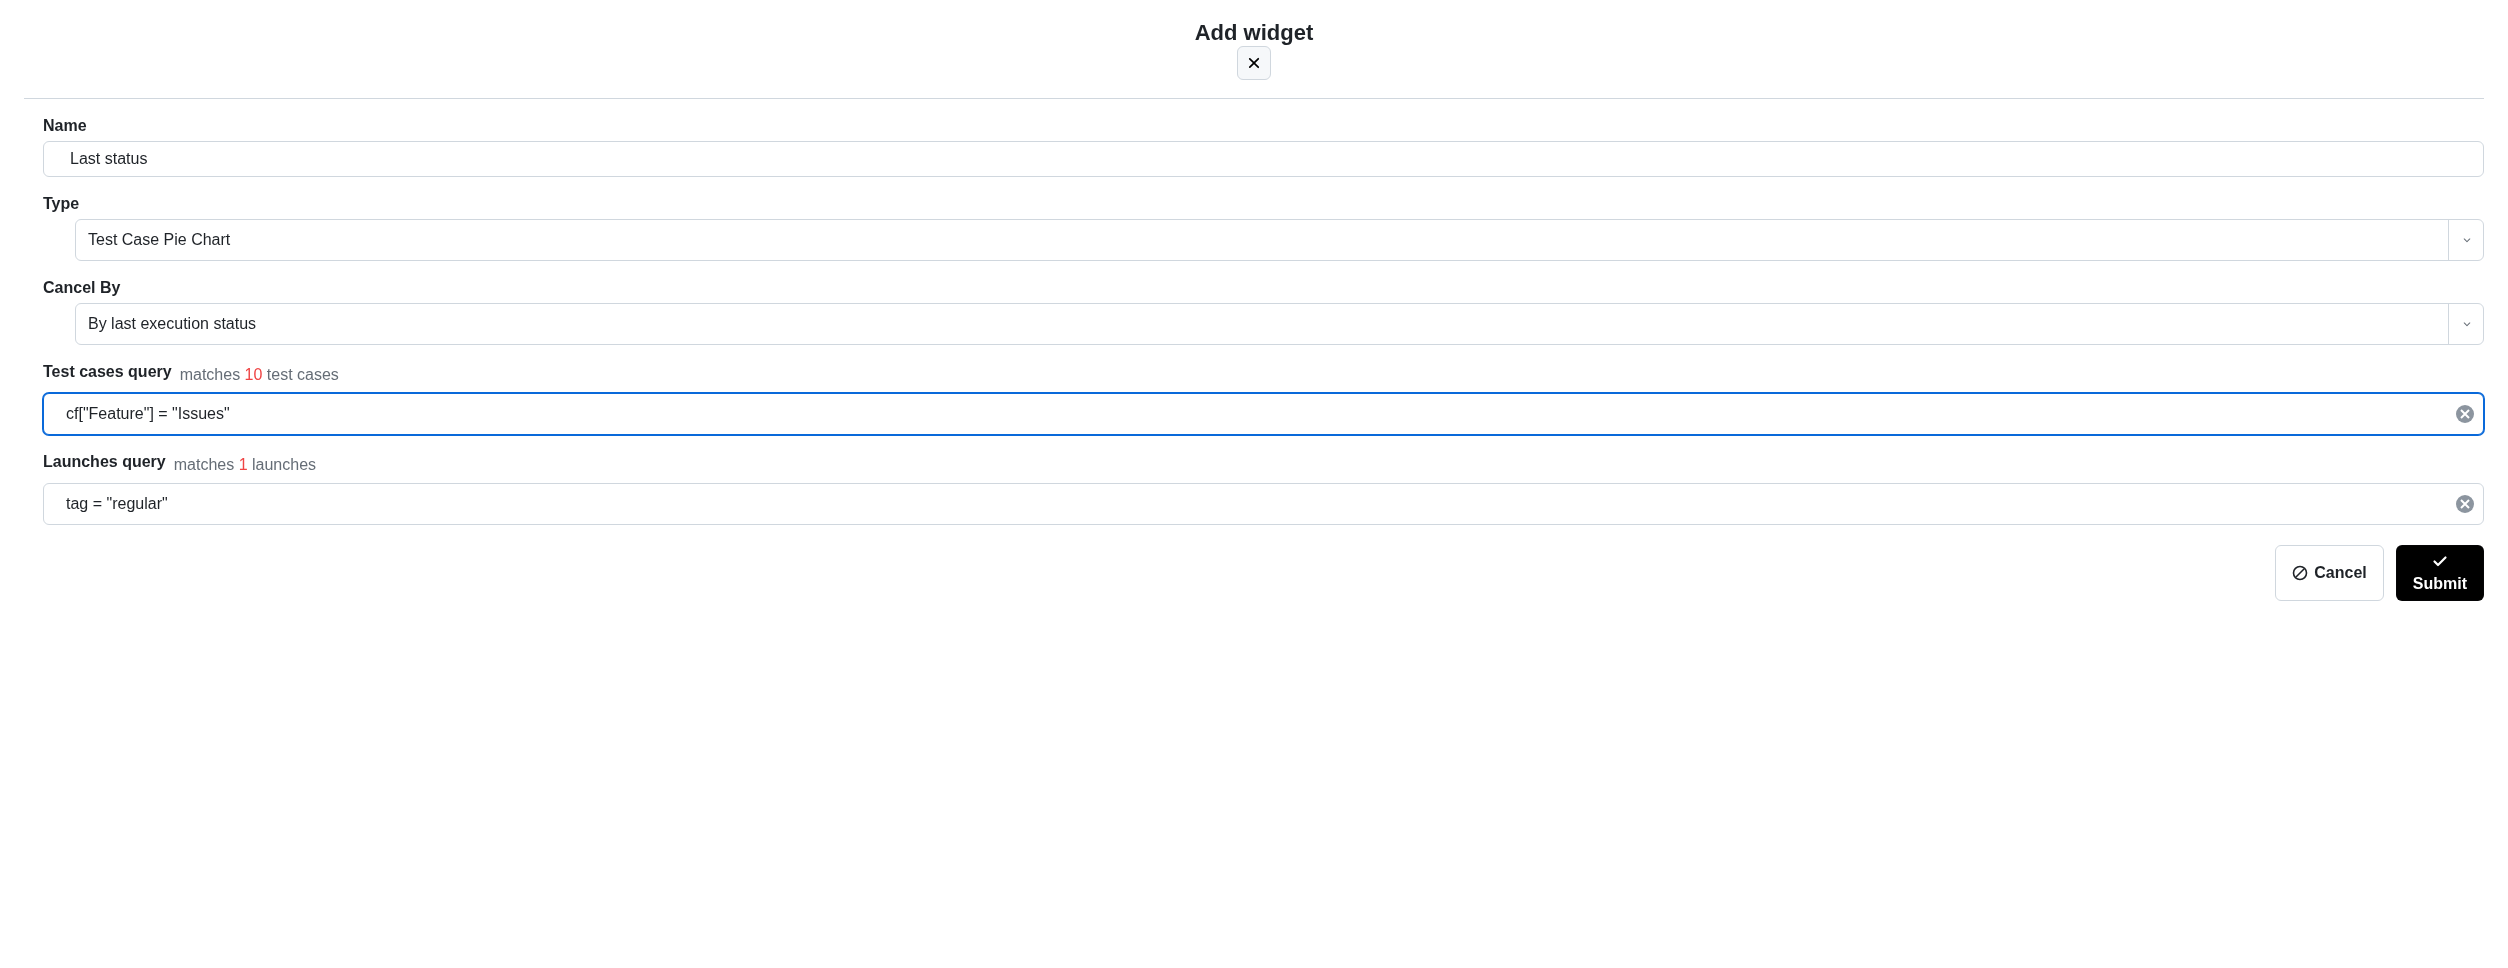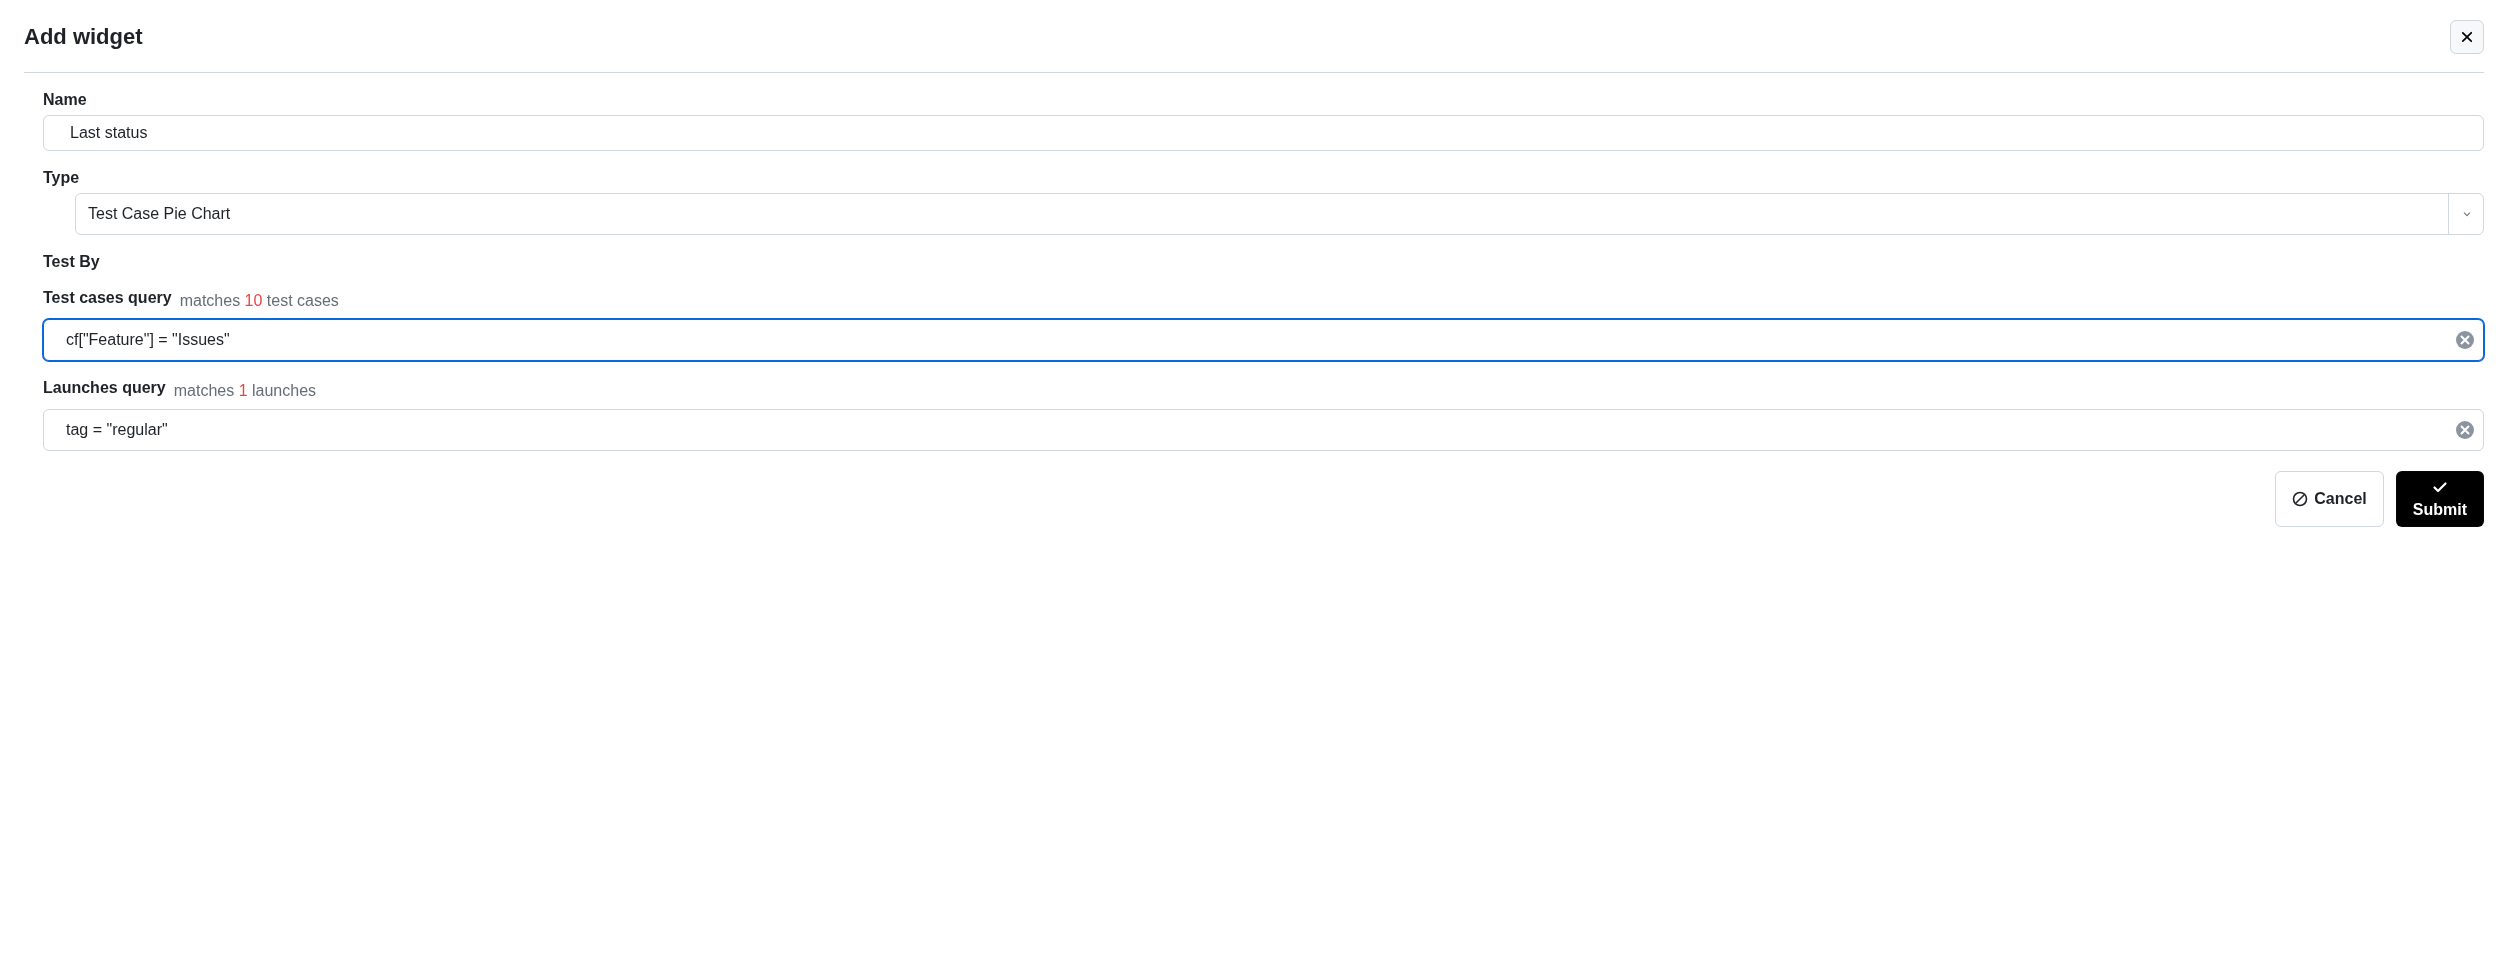--- a/index.html
+++ b/index.html
@@ -13,20 +13,21 @@
       color: #1f2328;
       font-size: 16px;
     }
     .header {
       display: flex;
       justify-content: space-between;
       align-items: center;
       padding-bottom: 18px;
       border-bottom: 1px solid #d0d7de;
       margin-bottom: 18px;
+      flex-direction: column;
     }
     .header h2 {
       font-size: 22px;
       font-weight: 700;
     }
     .close-btn {
       width: 34px;
       height: 34px;
       border: 1px solid #d0d7de;
       border-radius: 6px;
@@ -209,21 +210,29 @@
     <div class="select-input">Test Case Pie Chart</div>
     <div class="select-chevron">
       <svg viewBox="0 0 16 16">
           <path d="M4.427 6.427a.6.6 0 0 1 .846 0L8 9.154l2.727-2.727a.6.6 0 1 1 .846.846l-3.15 3.15a.6.6 0 0 1-.846 0l-3.15-3.15a.6.6 0 0 1 0-.846Z"></path>
         </svg>
     </div>
   </div>
 </div>
 
 <div class="form-group">
-  <label class="form-label">Test By</label>
+  <label class="form-label">Cancel By</label>
+  <div class="select-wrap">
+    <div class="select-input">By last execution status</div>
+    <div class="select-chevron">
+      <svg viewBox="0 0 16 16">
+          <path d="M4.427 6.427a.6.6 0 0 1 .846 0L8 9.154l2.727-2.727a.6.6 0 1 1 .846.846l-3.15 3.15a.6.6 0 0 1-.846 0l-3.15-3.15a.6.6 0 0 1 0-.846Z"></path>
+        </svg>
+    </div>
+  </div>
 </div>
 
 <div class="form-group">
   <div class="label-row">
     <label class="form-label">Test cases query</label>
     <span class="label-hint"><span>matches </span><span class="count">10</span><span> test cases</span></span>
   </div>
   <div class="query-wrap">
     <input type="text" class="query-input focused" value="cf[&quot;Feature&quot;] = &quot;Issues&quot;" style="">
     <button class="clear-btn">

